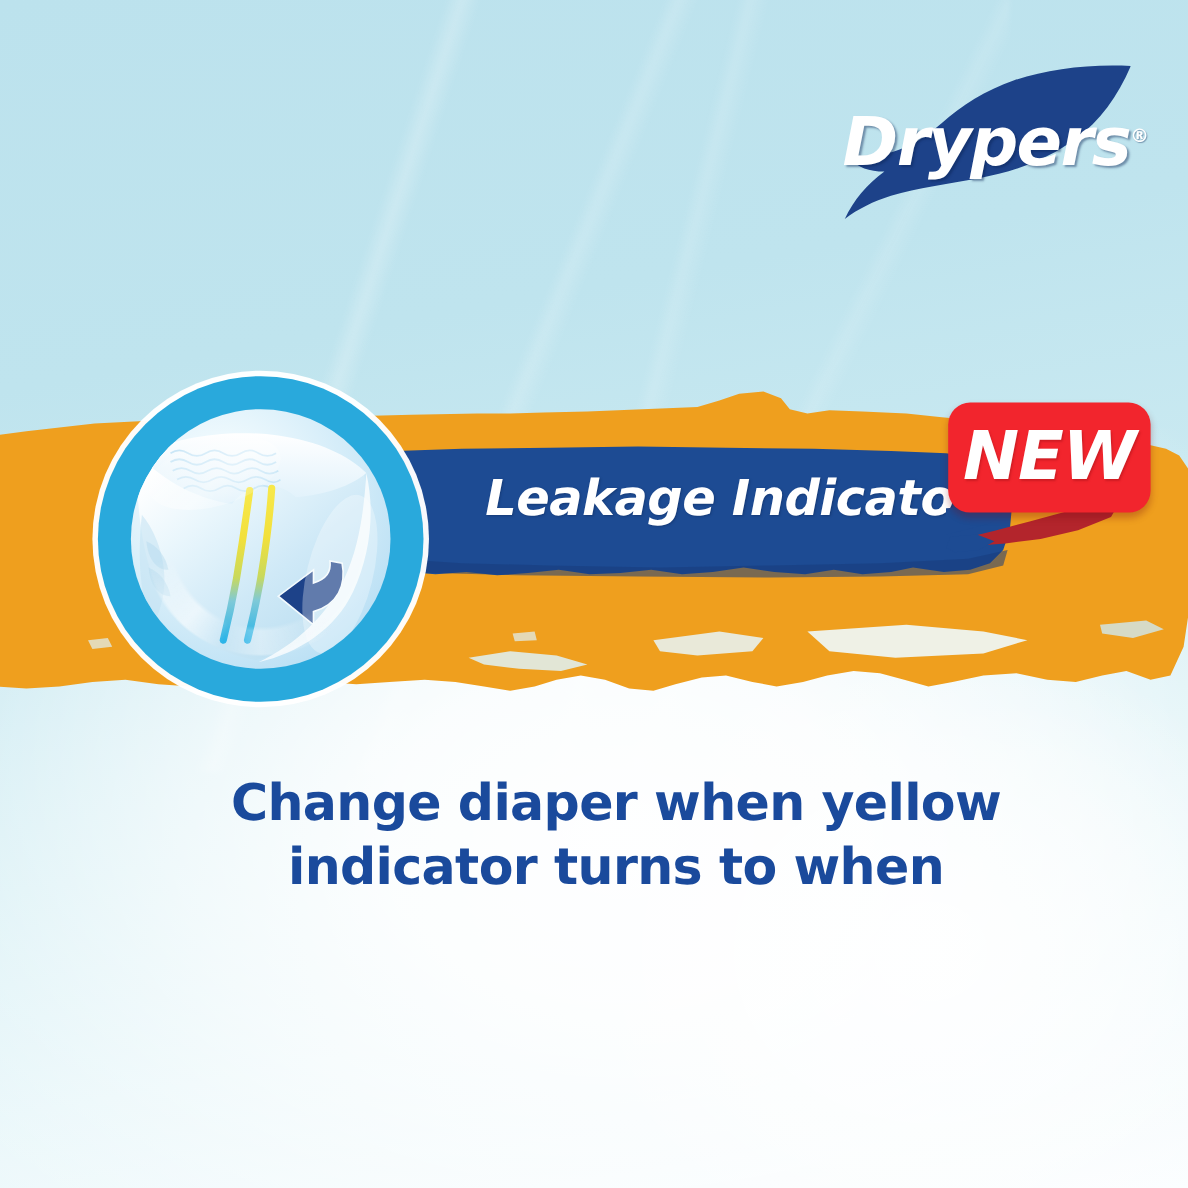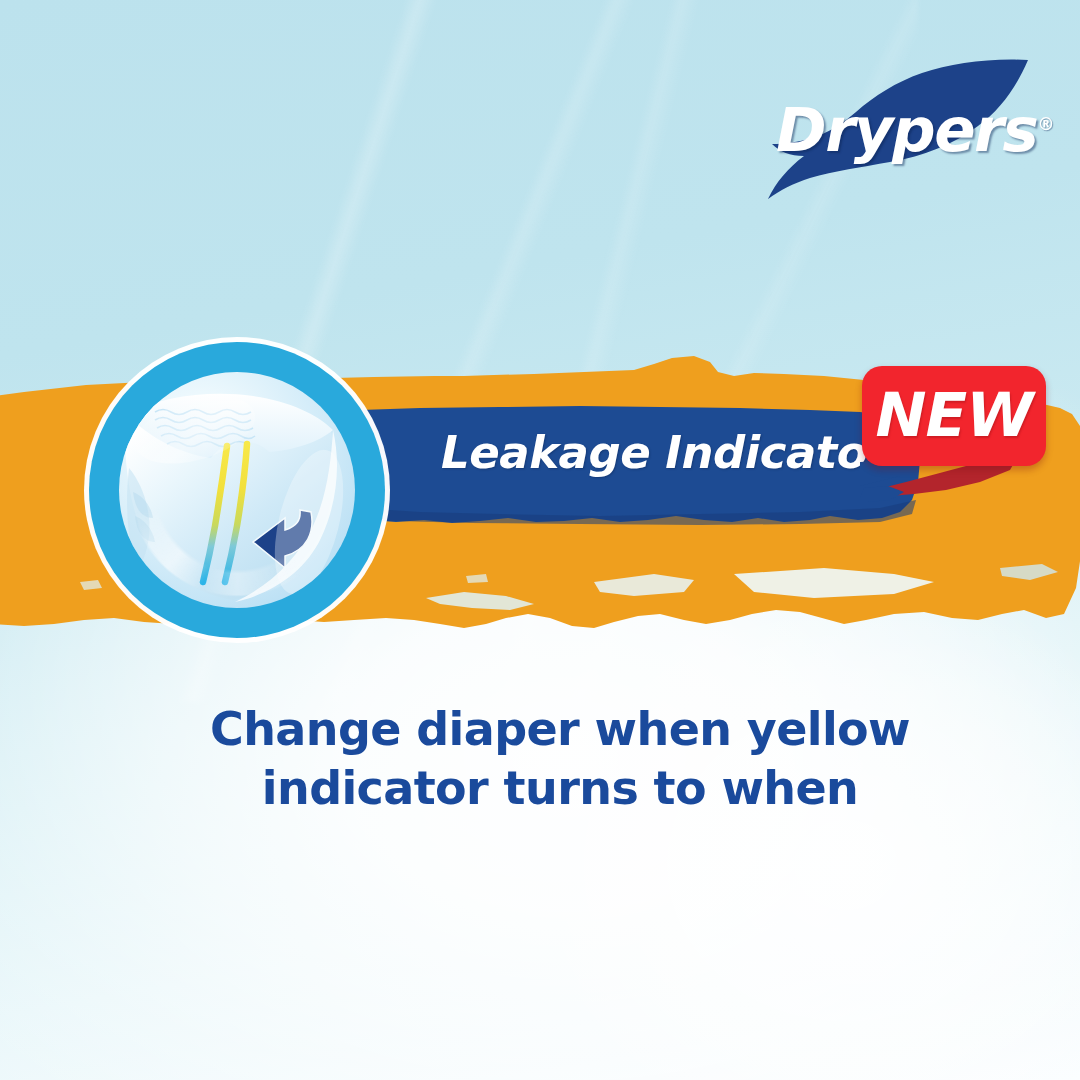--- a/index.html
+++ b/index.html
@@ -86,21 +86,20 @@
     text-align: center;
     font-family: "DejaVu Sans", sans-serif;
     font-weight: bold;
     font-style: italic;
     font-size: 61px;
     letter-spacing: -1.5px;
     color: #ffffff;
     text-shadow: 2px 2px 2px rgba(10,35,85,.45);
     line-height: 1;
     white-space: nowrap;
-    margin-left: 10px;
   }
   .logo-reg {
     font-size: 17px;
     vertical-align: super;
     font-style: normal;
     font-weight: bold;
     letter-spacing: 0;
     text-shadow: 1px 1px 1px rgba(10,35,85,.4);
   }
 

